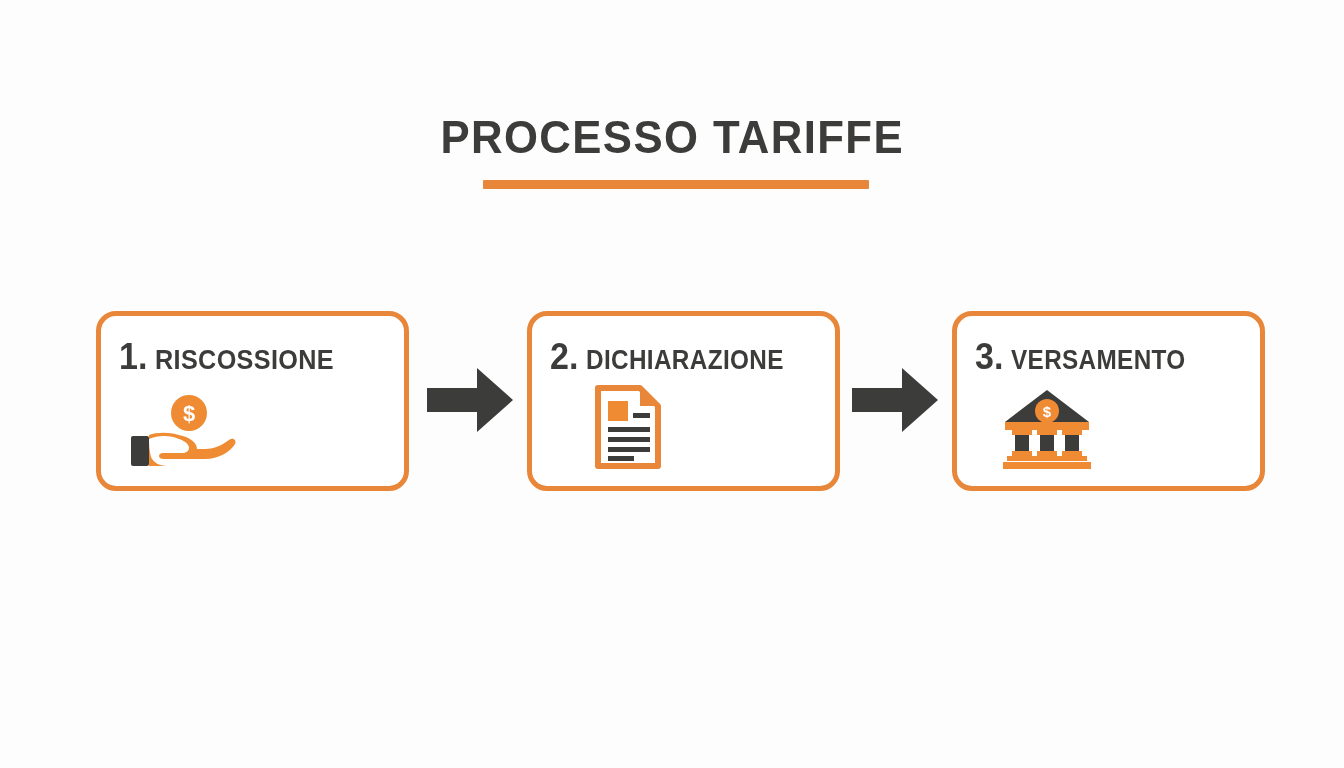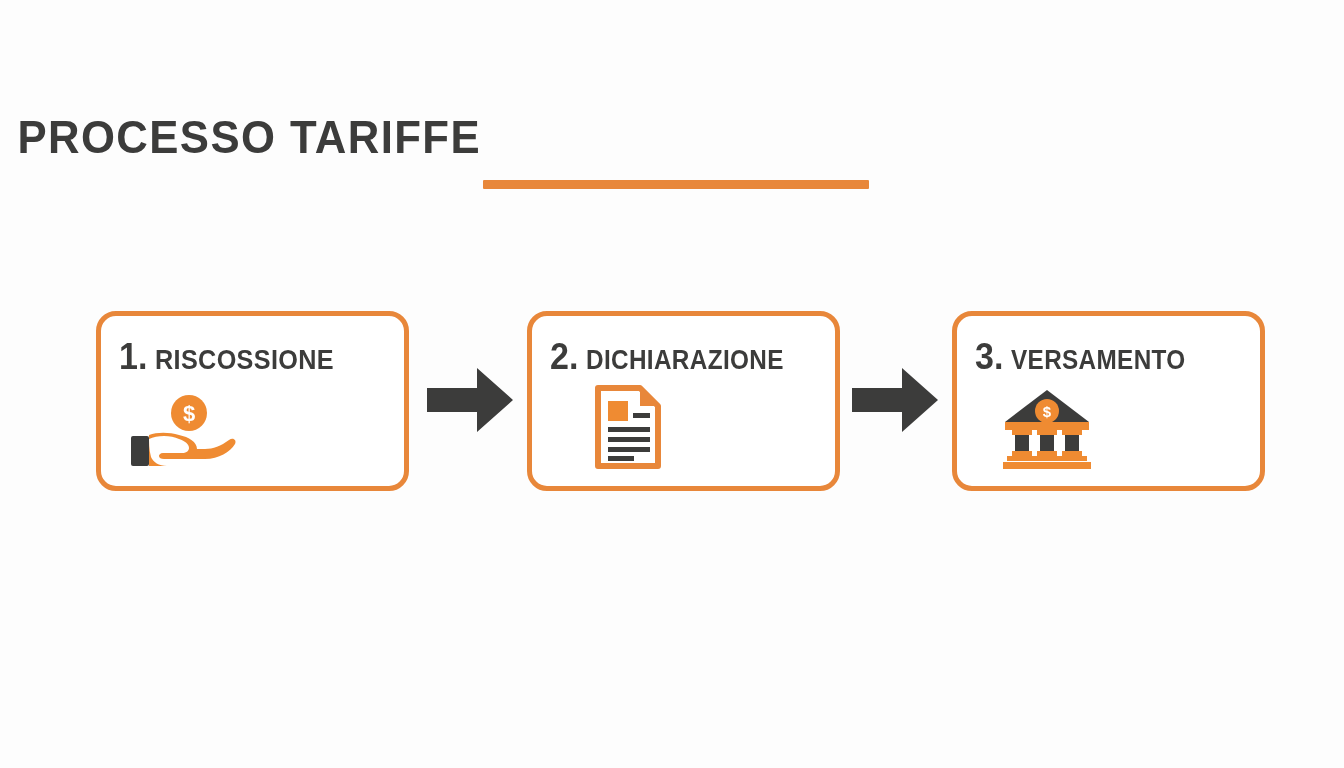--- a/index.html
+++ b/index.html
@@ -14,20 +14,21 @@
     position:relative;
     width:1344px; height:768px;
     background:#fdfdfd;
   }
 
   
   .title-block {
     position:absolute;
     left:0; top:112px;
     width:1344px;
+    text-align:center;
   }
   .title-text {
     display:inline-block;
     font-family:"Liberation Sans Narrow","Liberation Sans", sans-serif;
     font-size:47px;
     font-weight:bold;
     letter-spacing:1.5px;
     color:#3c3c3b;
     line-height:1.05;
     transform:scaleX(0.93);

